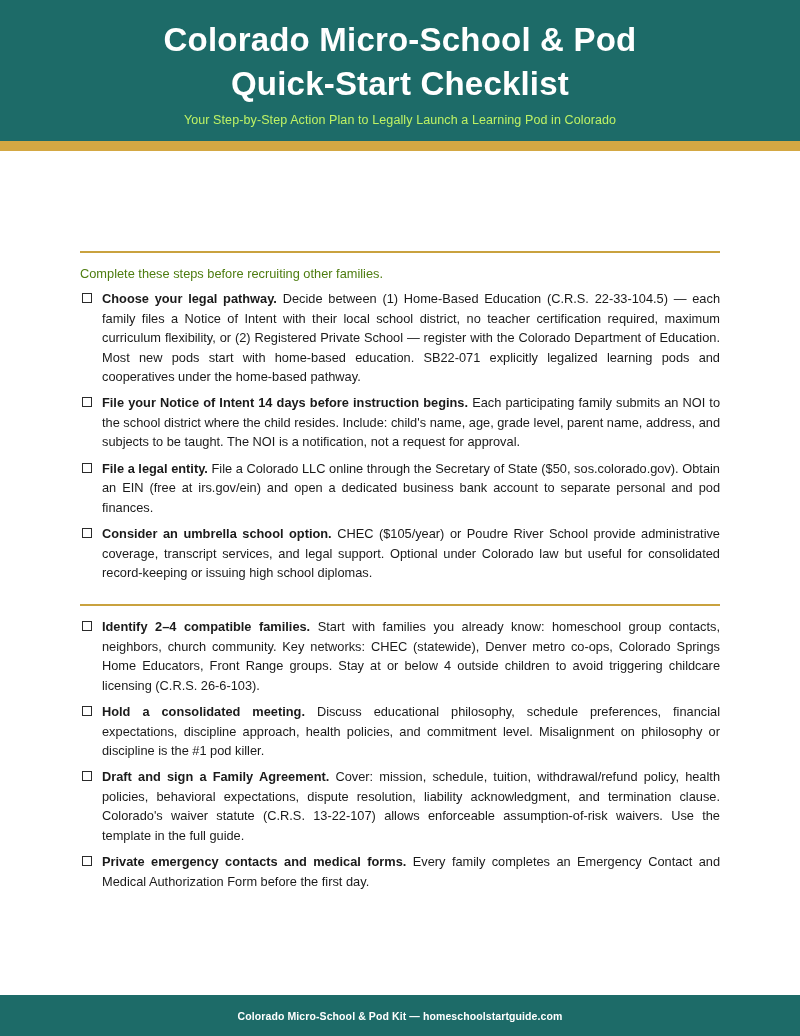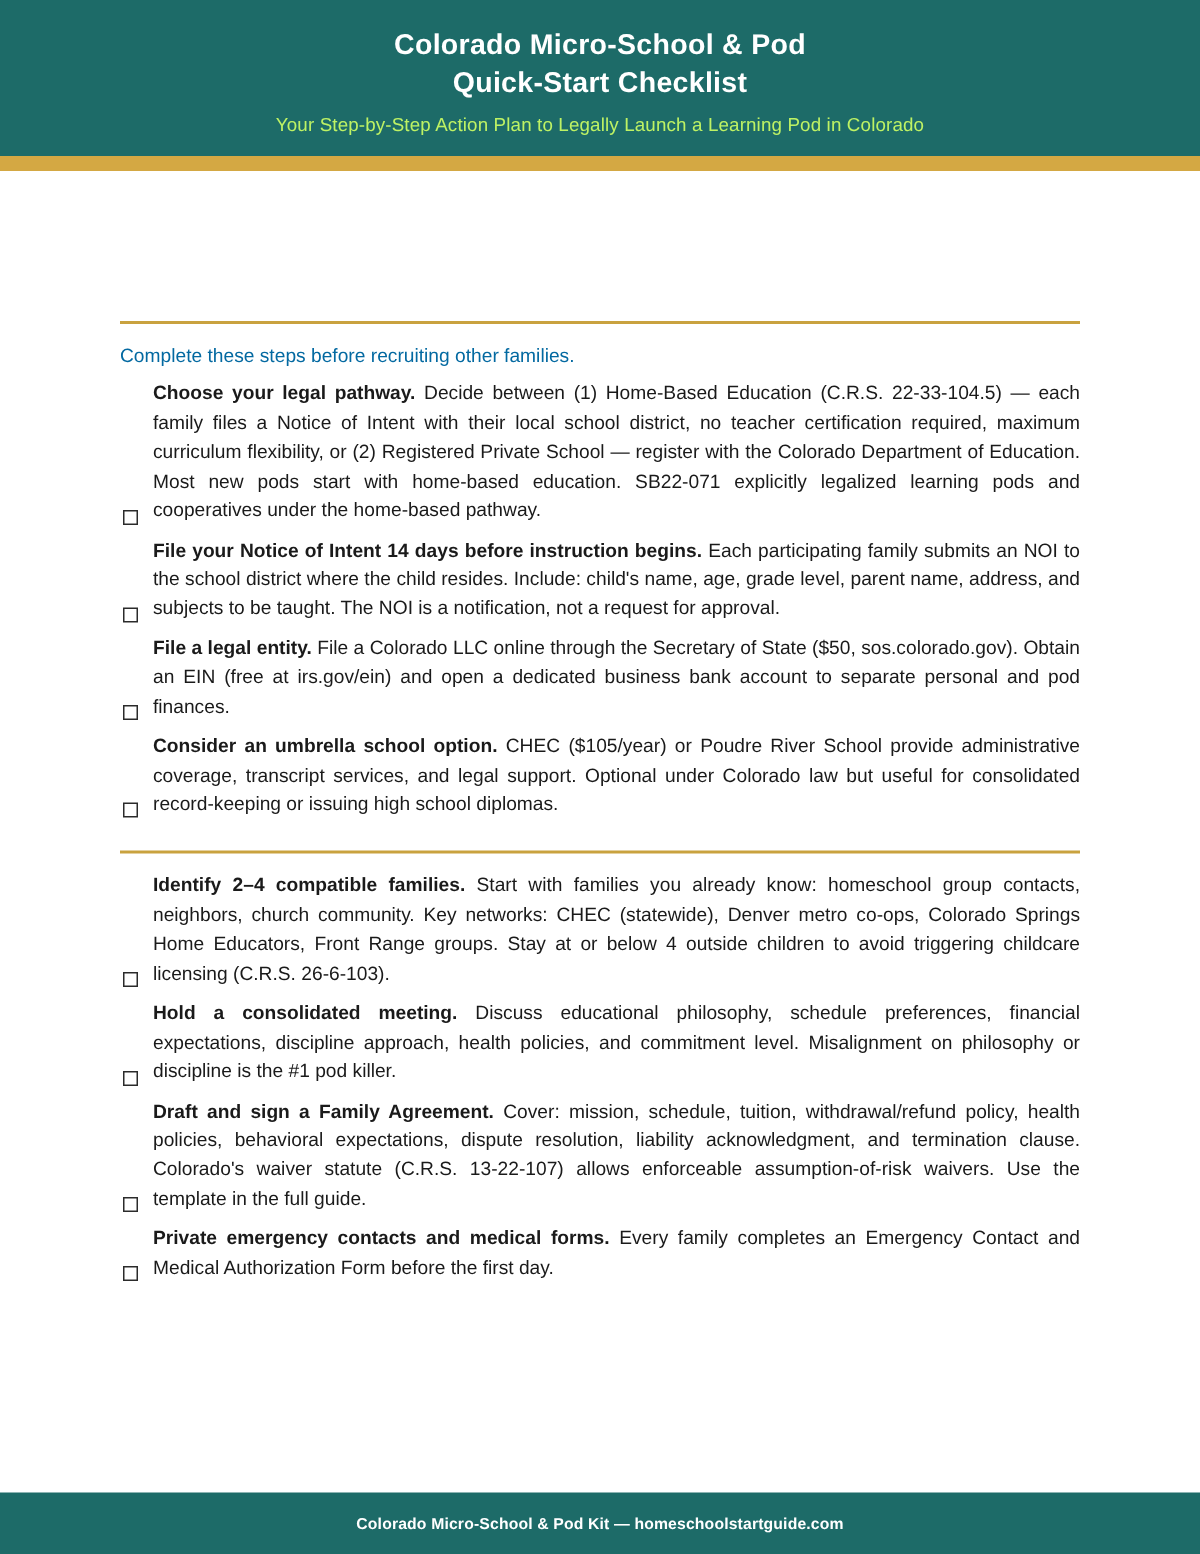--- a/index.html
+++ b/index.html
@@ -18,21 +18,21 @@
 
   
   .header {
     background: #1d6b68;
     padding: 18px 40px 14px 40px;
     text-align: center;
     box-sizing: border-box;
   }
   .header-title {
     color: #ffffff;
-    font-size: 19px;
+    font-size: 33px;
     font-weight: bold;
     line-height: 1.32;
     letter-spacing: 0.2px;
     margin: 0;
   }
   .header-title .title-line {
     display: block;
   }
   .header-subtitle {
     color: #bef264;
@@ -67,32 +67,32 @@
   }
   .phase-rule {
     height: 2px;
     background: #c9a23f;
     margin: 0 0 11px 0;
   }
   .phase-intro {
     font-size: 12.8px;
     line-height: 1.5;
     margin: 0 0 4px 0;
-    color: #0369a1;
+    color: #4d7c0f;
   }
 
   
   .checklist {
     list-style: none;
     margin: 0;
     padding: 0;
   }
   .check-item {
     display: flex;
-    align-items: flex-end;
+    align-items: flex-start;
     margin: 7px 0 0 0;
   }
   .check-item:first-child {
     margin-top: 6px;
   }
   .checkbox {
     flex: 0 0 auto;
     width: 10px;
     height: 10px;
     border: 1.1px solid #2b2b2b;

